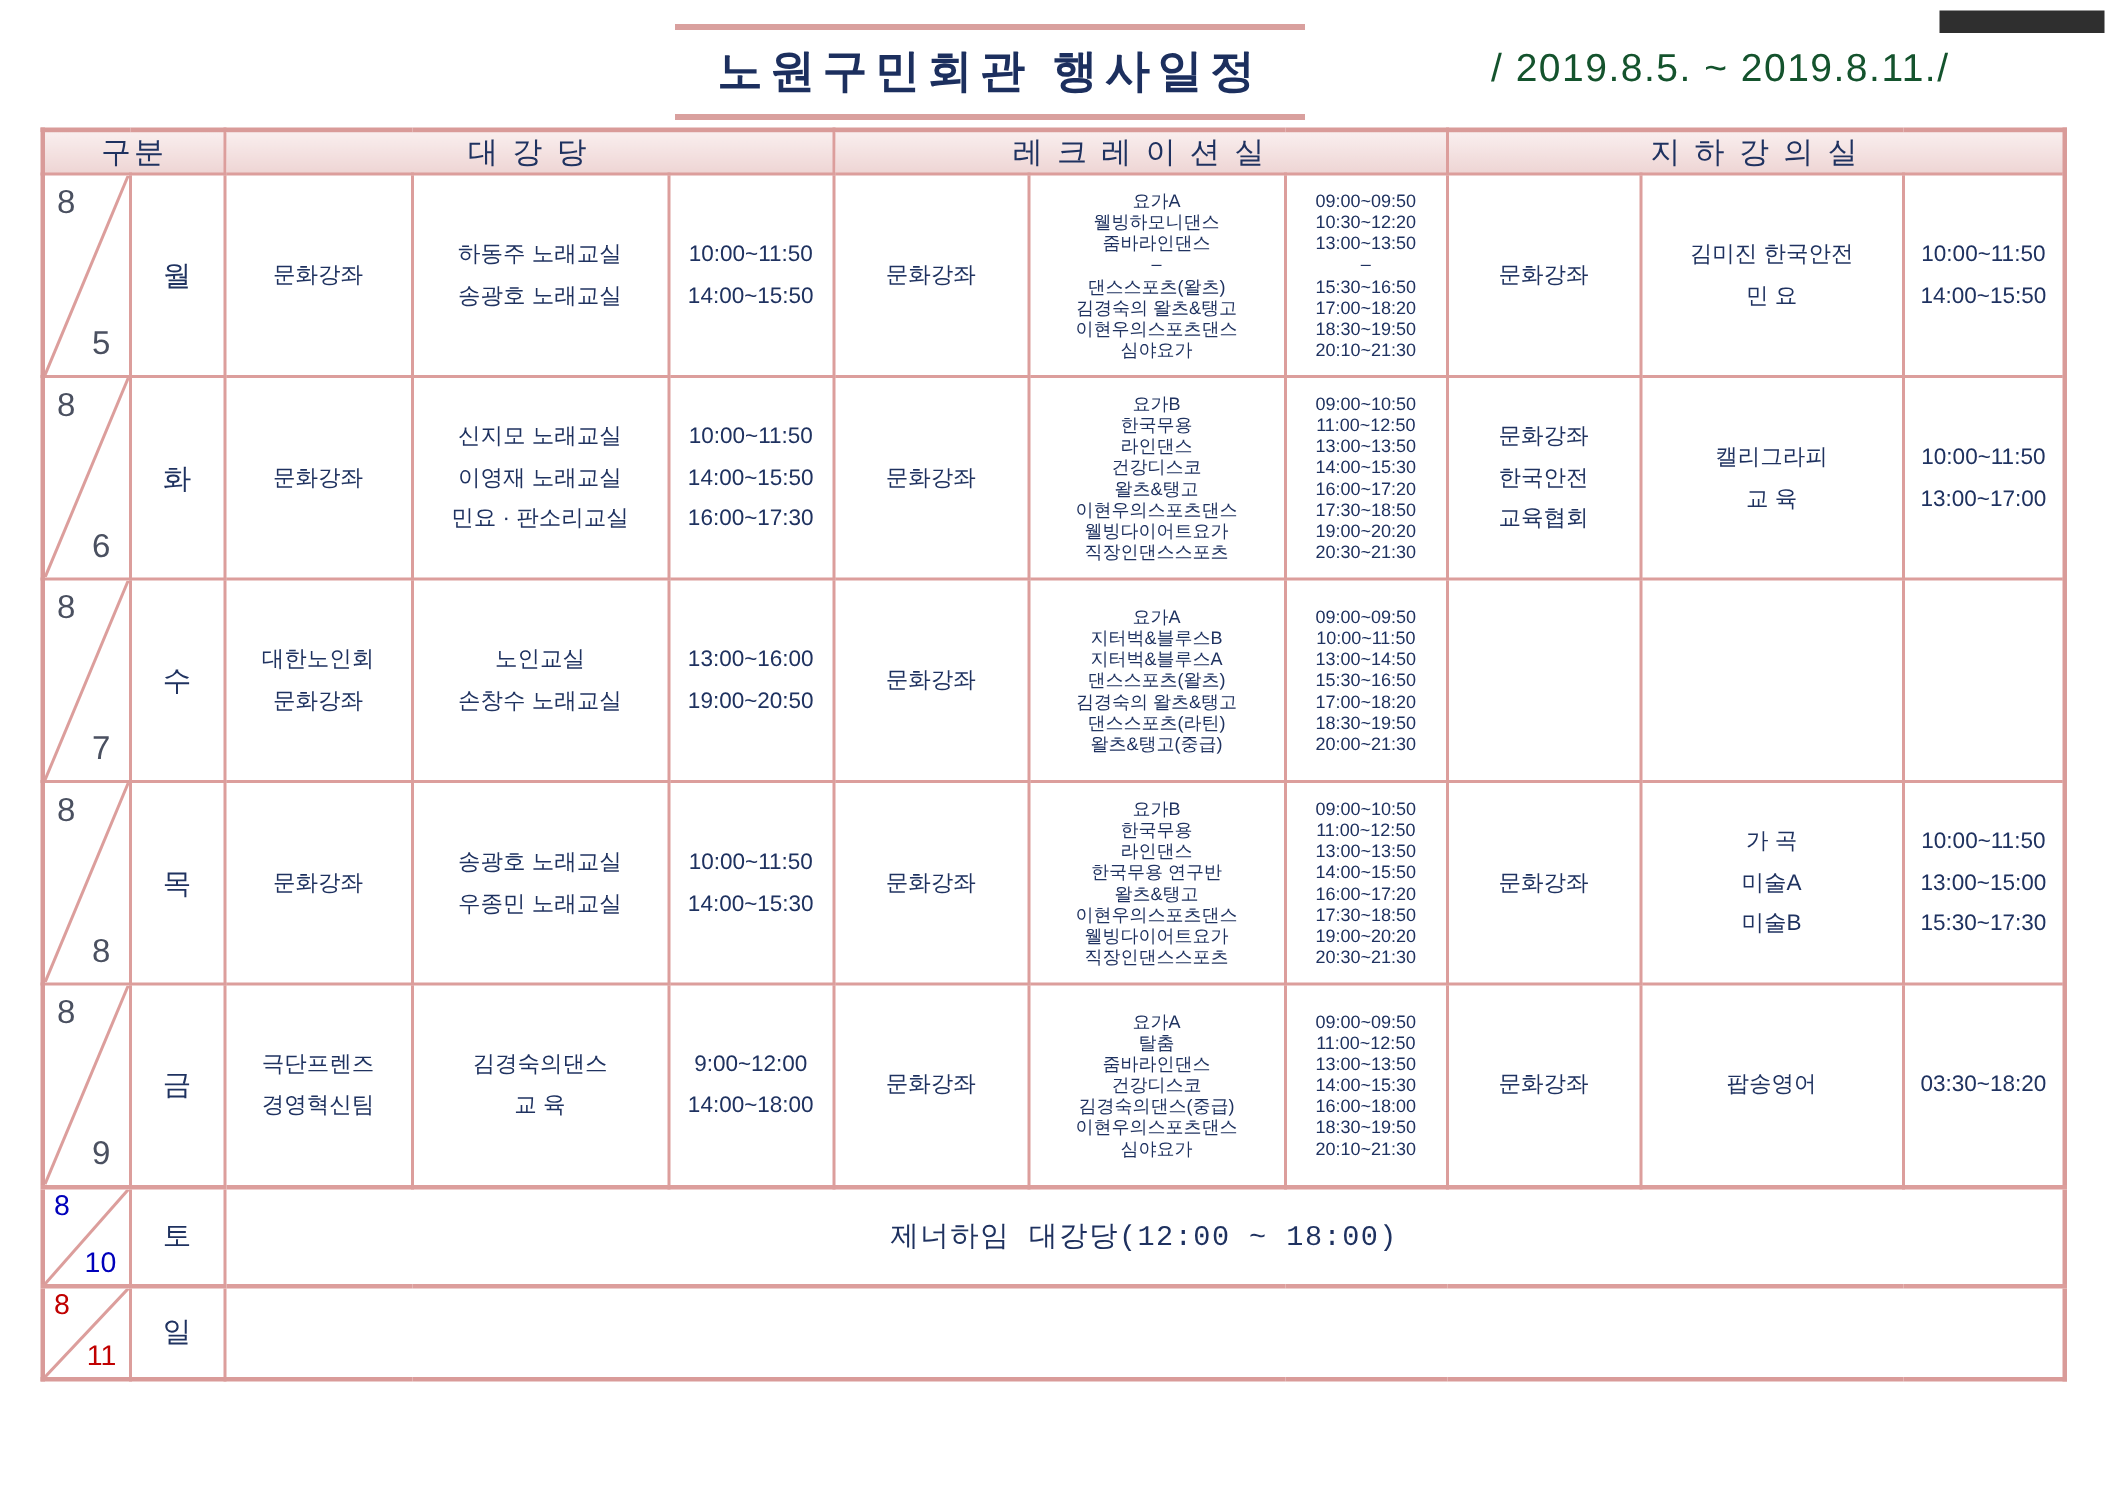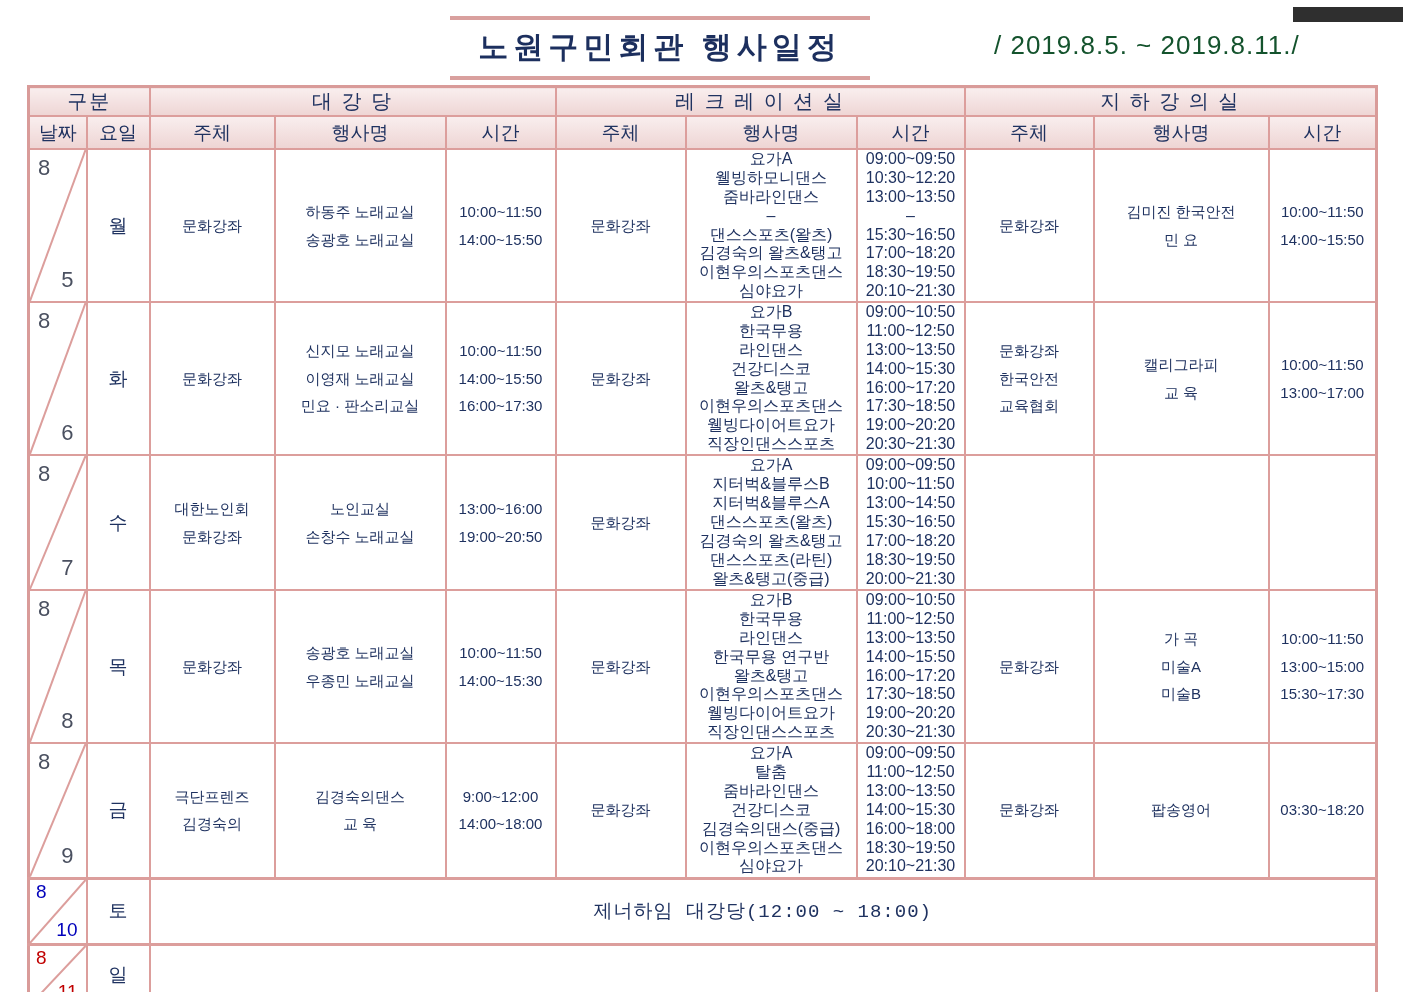--- a/index.html
+++ b/index.html
@@ -36,21 +36,21 @@
   .ch{font-size:19px;}
   tr.r-head1{height:20px;}
   tr.r-head2{height:33px;}
   tr.r-day{height:135px;}
   tr.r-sat{height:66px;}
   tr.r-sun{height:62px;}
   tr.thick td{border-top-width:3px;}
 
   td.c-day{font-size:19px;}
   td.loose{font-size:15px;line-height:1.85;white-space:pre-line;}
-  td.tight{font-size:16px;line-height:1.18;white-space:pre-line;}
+  td.tight{font-size:12px;line-height:1.18;white-space:pre-line;}
   td.merged{font-size:19px;letter-spacing:1px;font-family:Liberation Mono, monospace;}
 
   
   td.c-date{position:relative;}
   td.c-date .diag{position:absolute;left:0;top:0;width:100%;height:100%;display:block;}
   td.c-date .diag line{stroke:#dc9e9c;stroke-width:2;vector-effect:non-scaling-stroke;}
   td.c-date span{position:absolute;font-size:22px;color:#4a5060;}
   td.c-date .m{top:5px;left:8px;}
   td.c-date .d{bottom:8px;right:12px;}
   tr.r-sat td.c-date span,tr.r-sun td.c-date span{font-size:19px;}
@@ -86,33 +86,20 @@
   </colgroup>
 
   <tbody>
       <tr class="r-head1">
     <th colspan="2" class="gh">구분</th>
     <th colspan="3" class="gh">대 강 당</th>
     <th colspan="3" class="gh">레 크 레 이 션 실</th>
     <th colspan="3" class="gh">지 하 강 의 실</th>
   </tr>
 
-  <tr class="r-head2">
-    <th class="ch">날짜</th>
-    <th class="ch">요일</th>
-    <th class="ch">주체</th>
-    <th class="ch">행사명</th>
-    <th class="ch">시간</th>
-    <th class="ch">주체</th>
-    <th class="ch">행사명</th>
-    <th class="ch">시간</th>
-    <th class="ch">주체</th>
-    <th class="ch">행사명</th>
-    <th class="ch">시간</th>
-  </tr>
 
   <tr class="r-day">
     <td class="c-date">
       <svg class="diag" viewBox="0 0 100 100" preserveAspectRatio="none">
             <line x1="0" y1="100" x2="100" y2="0"></line>
           </svg>
       <span class="m">8</span>
       <span class="d">5</span>
     </td>
     <td class="c-day">월</td>
@@ -265,21 +252,21 @@
   <tr class="r-day">
     <td class="c-date">
       <svg class="diag" viewBox="0 0 100 100" preserveAspectRatio="none">
             <line x1="0" y1="100" x2="100" y2="0"></line>
           </svg>
       <span class="m">8</span>
       <span class="d">9</span>
     </td>
     <td class="c-day">금</td>
     <td class="loose">극단프렌즈
-김경숙의</td>
+경영혁신팀</td>
     <td class="loose">김경숙의댄스
 교  육</td>
     <td class="loose">9:00~12:00
 14:00~18:00</td>
     <td class="loose">문화강좌</td>
     <td class="tight">요가A
 탈춤
 줌바라인댄스
 건강디스코
 김경숙의댄스(중급)

